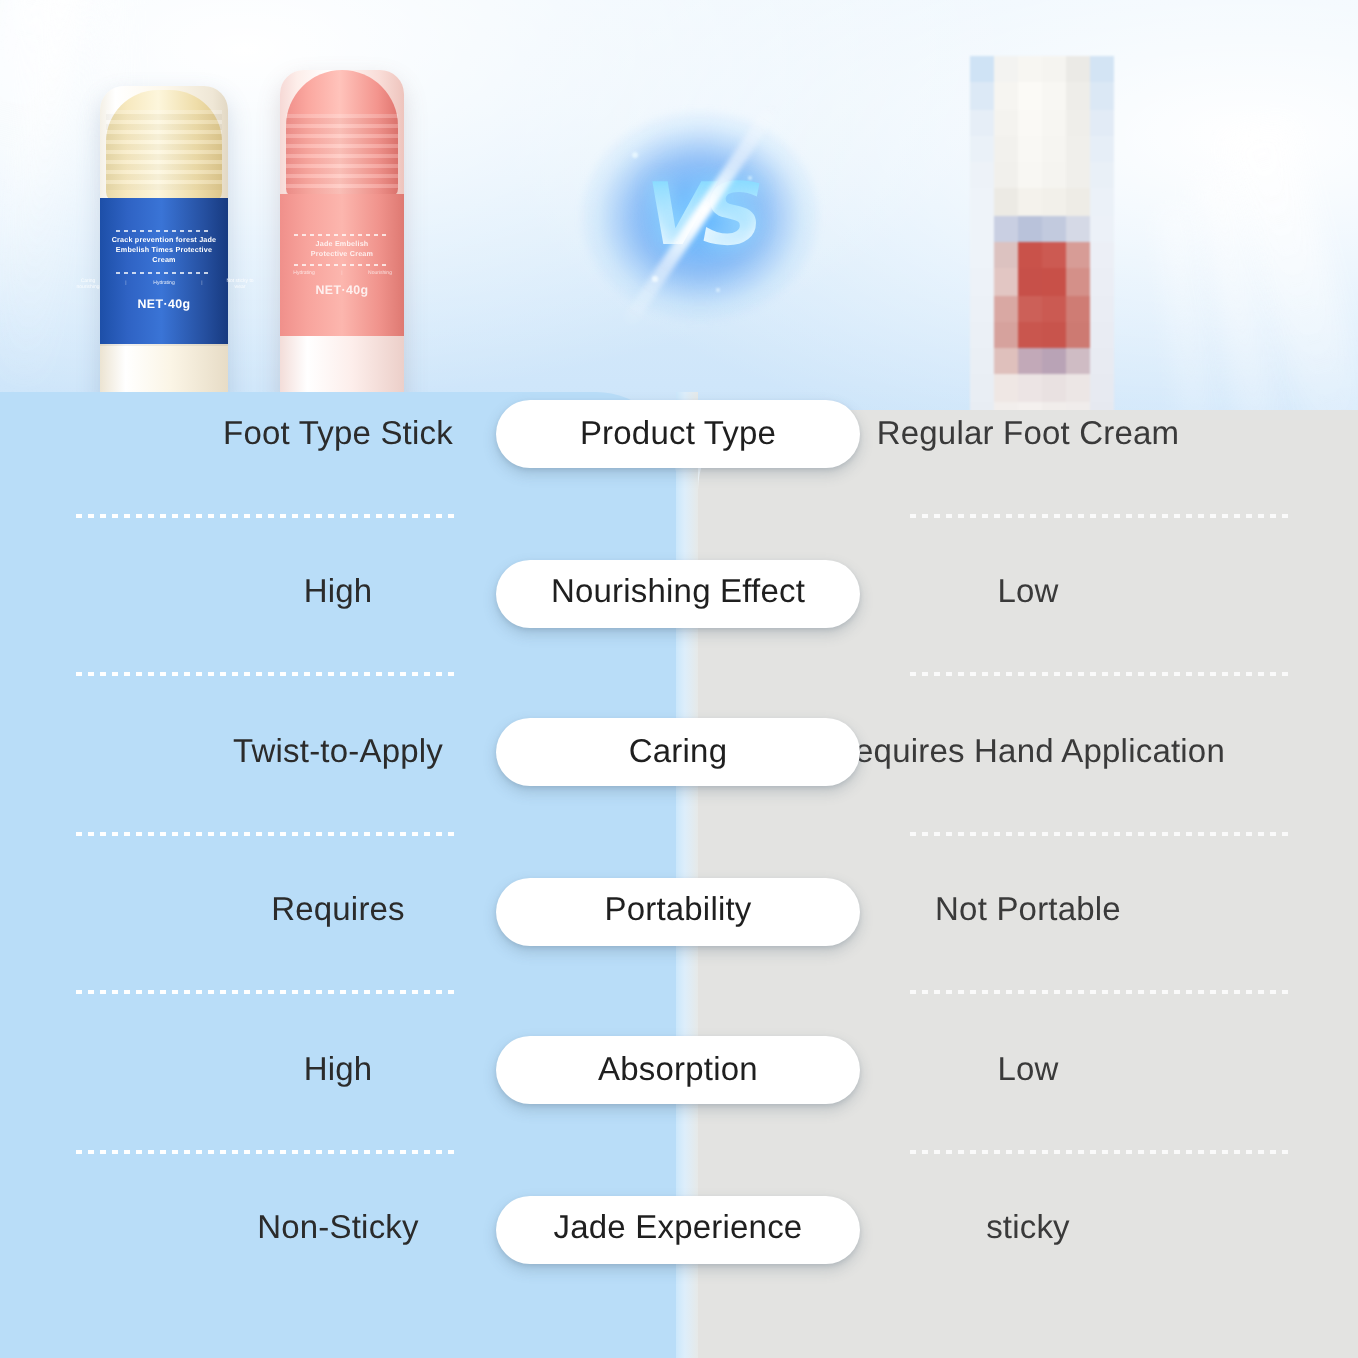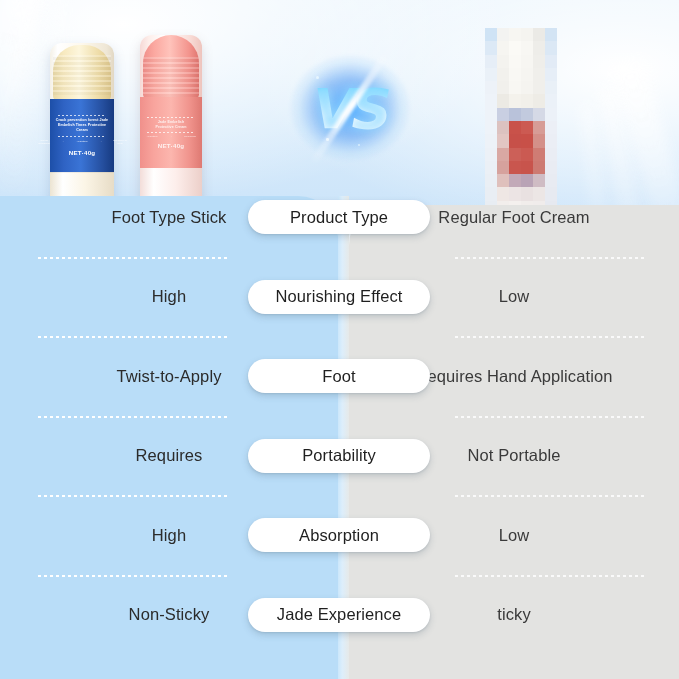--- a/index.html
+++ b/index.html
@@ -147,21 +147,21 @@
     width:132px; height:7px;
     transform:translate(-50%,-50%) rotate(-56deg);
     background:linear-gradient(90deg, rgba(255,255,255,0) 0%, rgba(255,255,255,.95) 45%, #ffffff 54%, rgba(255,255,255,0) 100%);
     filter:blur(1.4px);
     border-radius:4px;
   }
   .vs-text {
     position:absolute; left:0; top:0; width:100%; height:100%;
     display:flex; align-items:center; justify-content:center;
     font-family:"DejaVu Sans", sans-serif;
-    font-size:56px; font-weight:700; font-style:italic;
+    font-size:43px; font-weight:700; font-style:italic;
     letter-spacing:-5px;
     background:linear-gradient(180deg,#bff0ff 0%, #7ad8ff 30%, #ffffff 58%, #cfeeff 100%);
     -webkit-background-clip:text; background-clip:text; color:transparent;
     text-shadow:0 0 10px rgba(150,220,255,.9);
   }
   .vs-spark { position:absolute; border-radius:50%; background:#eaf8ff; filter:blur(.5px); }
   .vs-spark.s1 { left:20px; top:18px; width:3px; height:3px; opacity:.9; }
   .vs-spark.s2 { left:78px; top:30px; width:2px; height:2px; opacity:.8; }
   .vs-spark.s3 { left:30px; top:80px; width:2.5px; height:2.5px; opacity:.85; }
   .vs-spark.s4 { left:62px; top:86px; width:2px; height:2px; opacity:.7; }
@@ -418,21 +418,21 @@
         <div class="cell-right">Low</div>
       </div>
       <div class="pill" style="top: 100.5px;">Nourishing Effect</div>
       <div class="sep left" style="top: 140.25px;"></div>
       <div class="sep right" style="top: 140.25px;"></div>
       <div class="row" style="top: 152px;">
         <div class="cell-left">Twist-to-Apply</div>
         <div class="cell-mid"></div>
         <div class="cell-right">Requires Hand Application</div>
       </div>
-      <div class="pill" style="top: 180px;">Foot</div>
+      <div class="pill" style="top: 180px;">Caring</div>
       <div class="sep left" style="top: 219.75px;"></div>
       <div class="sep right" style="top: 219.75px;"></div>
       <div class="row" style="top: 231.5px;">
         <div class="cell-left">Requires</div>
         <div class="cell-mid"></div>
         <div class="cell-right">Not Portable</div>
       </div>
       <div class="pill" style="top: 259.5px;">Portability</div>
       <div class="sep left" style="top: 299.25px;"></div>
       <div class="sep right" style="top: 299.25px;"></div>
@@ -440,18 +440,18 @@
         <div class="cell-left">High</div>
         <div class="cell-mid"></div>
         <div class="cell-right">Low</div>
       </div>
       <div class="pill" style="top: 339px;">Absorption</div>
       <div class="sep left" style="top: 378.75px;"></div>
       <div class="sep right" style="top: 378.75px;"></div>
       <div class="row" style="top: 390.5px;">
         <div class="cell-left">Non-Sticky</div>
         <div class="cell-mid"></div>
-        <div class="cell-right">ticky</div>
+        <div class="cell-right">sticky</div>
       </div>
       <div class="pill" style="top: 418.5px;">Jade Experience</div>
     </div>
 
 </div>
 
 </body></html>

